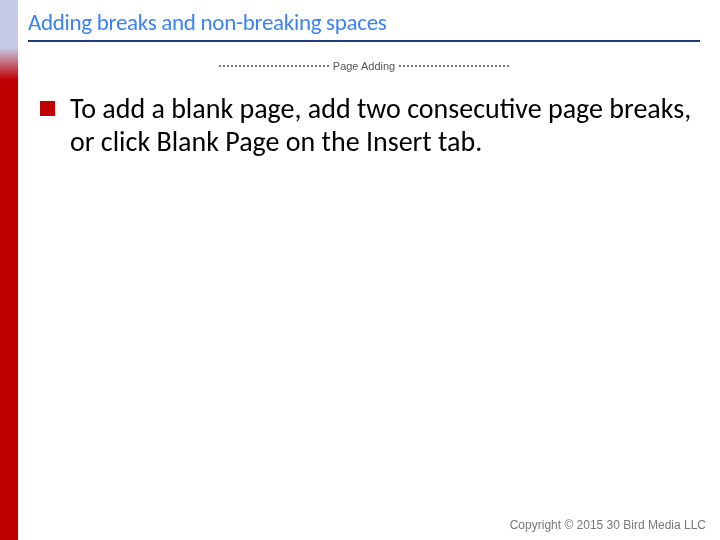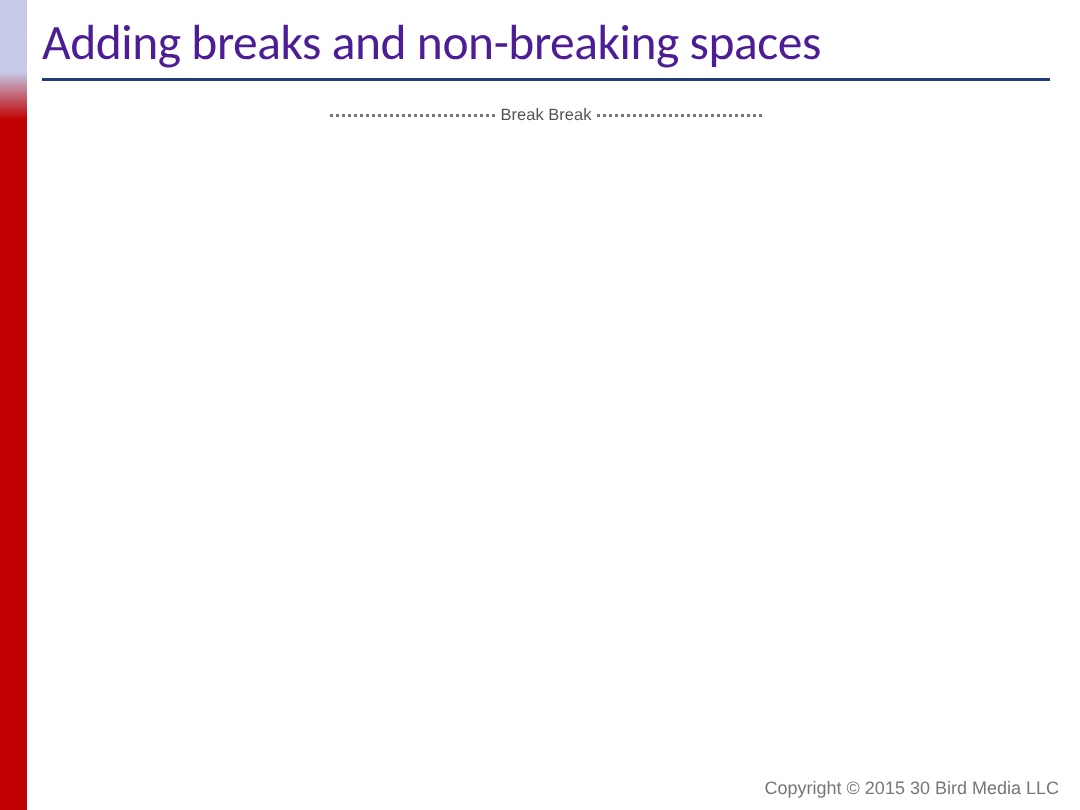--- a/index.html
+++ b/index.html
@@ -30,22 +30,22 @@
   }
   .slide {
     position: absolute;
     left: 18px;
     top: 0;
     right: 0;
     bottom: 0;
     padding: 8px 20px 0 10px;
   }
   .title {
-    color: #4c1d95;
-    font-size: 33px;
+    color: #3b82f6;
+    font-size: 23px;
     font-weight: 400;
     border-bottom: 2px solid #1f3d7a;
     padding-bottom: 4px;
     letter-spacing: -0.3px;
   }
   ul.top { list-style: none; padding-left: 12px; }
   ul.top > li {
     position: relative;
     padding-left: 30px;
     margin-bottom: 18px;
@@ -111,20 +111,25 @@
 
 <div class="accent-bar"></div>
 
 <div class="slide">
   <h1 class="title">Adding breaks and non-breaking spaces</h1>
 
 
   <div class="pb-illustration">
     <div class="wrap">
       <div class="pb-dots"></div>
-      <span class="pb-label">Break Break</span>
+      <span class="pb-label">Page Adding</span>
       <div class="pb-dots"></div>
     </div>
   </div>
 
+  <ul class="top">
+    <li>
+      <span>To add a blank page, add two consecutive page breaks, or click Blank Page on the Insert tab.</span>
+    </li>
+  </ul>
 </div>
 
 <div class="copyright">Copyright © 2015 30 Bird Media LLC</div>
 
 </body></html>

